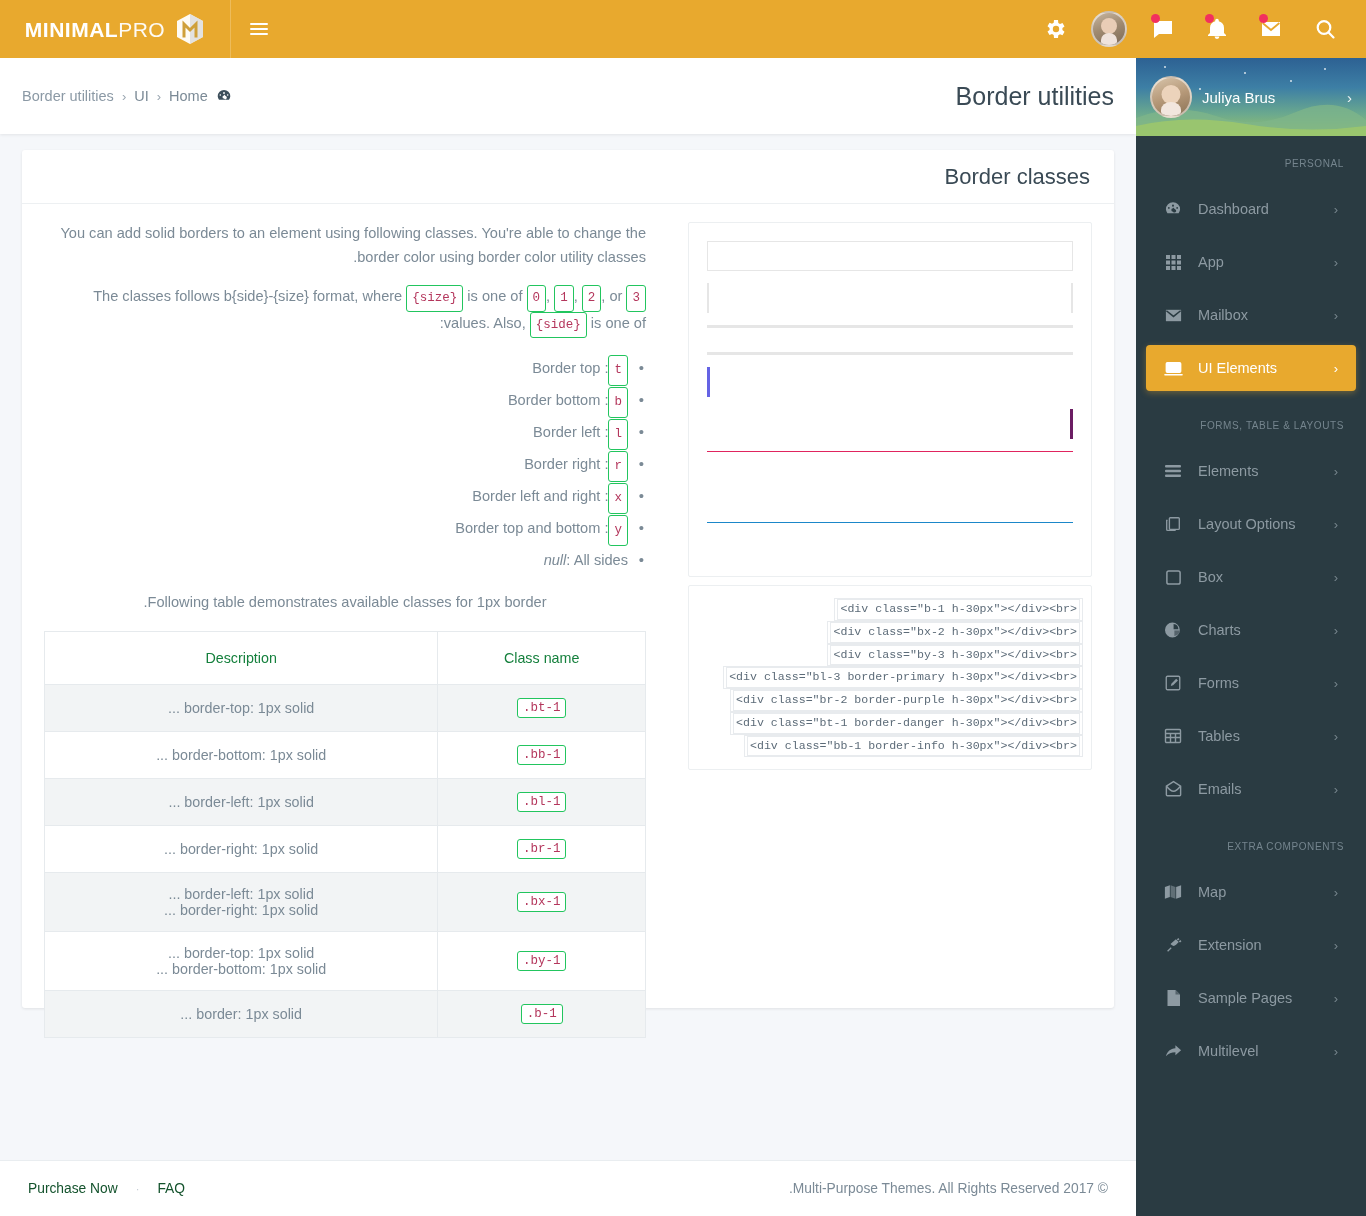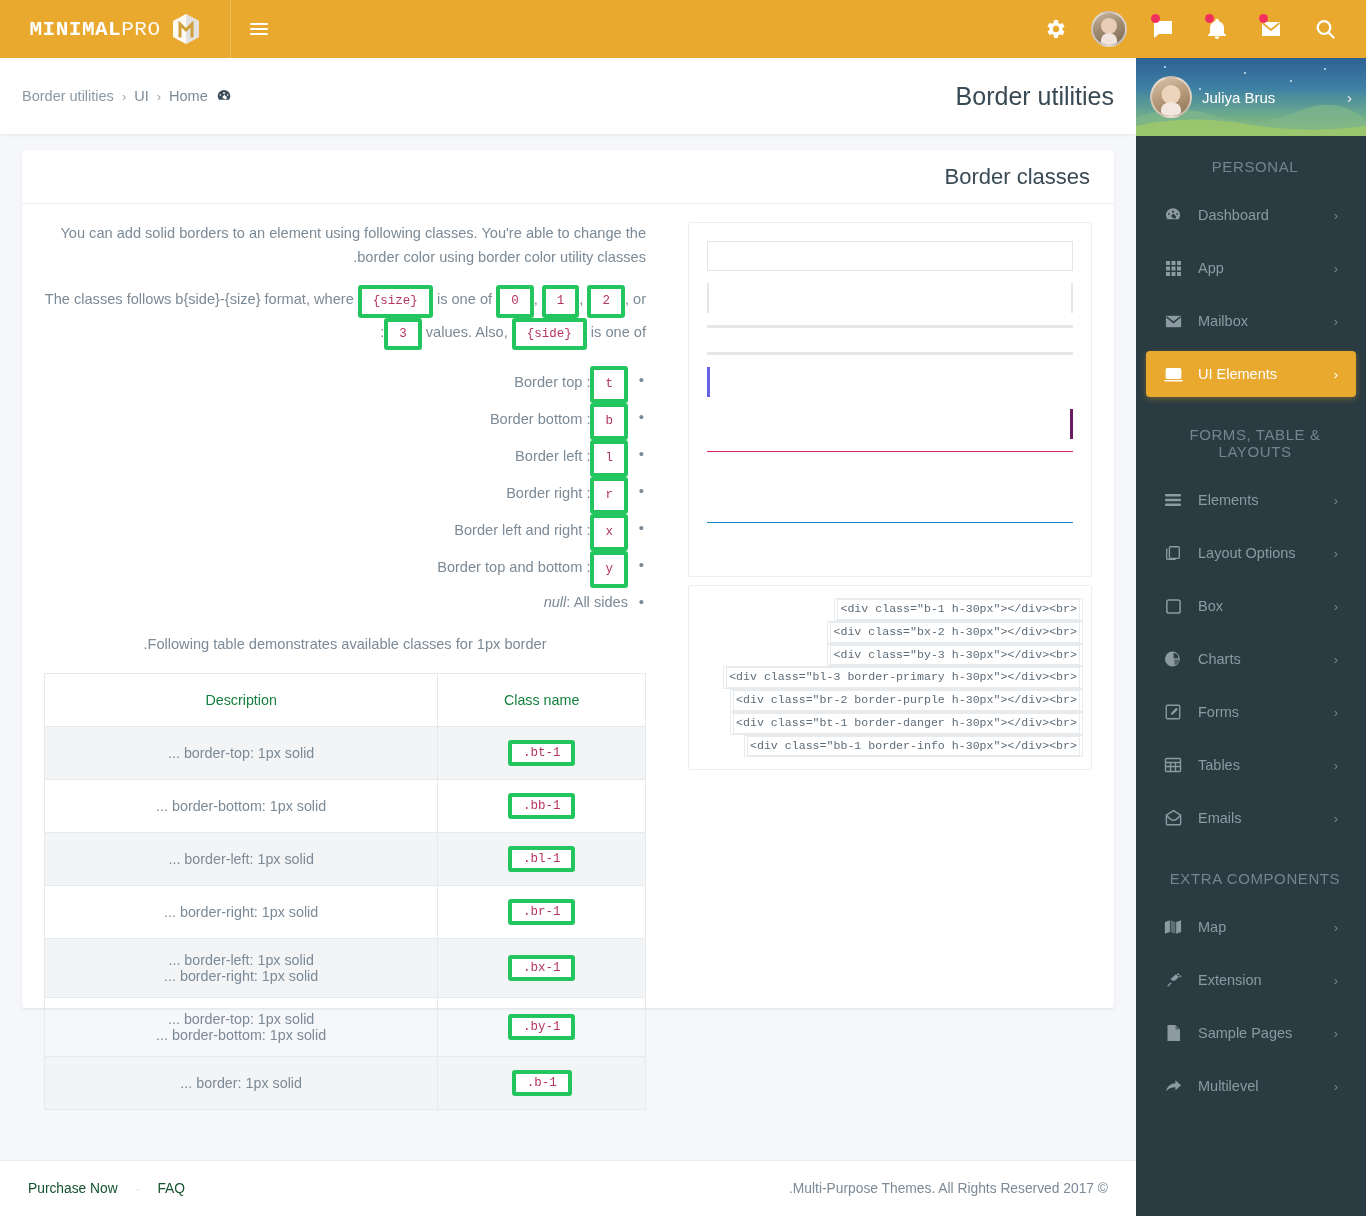--- a/index.html
+++ b/index.html
@@ -10,21 +10,20 @@
     overflow: hidden;
   }
   body { position: relative; }
 
   
   #topbar {
     position: absolute; top: 0; left: 0; width: 1366px; height: 58px;
     background: #e8a92e;
     display: flex; flex-direction: row-reverse; align-items: center;
     z-index: 40;
-    font-family: Liberation Mono, monospace;
   }
   #brand {
     width: 230px; height: 58px; flex: 0 0 230px;
     display: flex; align-items: center; justify-content: center; gap: 10px;
     direction: ltr;
   }
   #brand .bt {
     color: #fff; font-size: 21px; letter-spacing: .5px; line-height: 1;
   }
   #brand .bt b { font-weight: 700; }
@@ -117,22 +116,22 @@
   .avatar-md::before {
     content:""; position:absolute; left:50%; top:7px; transform:translateX(-50%);
     width:19px; height:19px; border-radius:50%; background:#ecd3bb;
   }
   .avatar-md::after {
     content:""; position:absolute; left:50%; bottom:-2px; transform:translateX(-50%);
     width:20px; height:16px; border-radius:50% 50% 40% 40%; background:#f2e6de;
   }
 
   .nav-section {
-    color: #75858e; font-size: 15px; letter-spacing: .6px;
-    padding: 22px 22px 10px 30px; text-align: center;
+    color: #75858e; font-size: 10px; letter-spacing: .6px;
+    padding: 22px 22px 10px 30px; text-align: right;
   }
   .nav-item {
     display: flex; flex-direction: row-reverse; align-items: center;
     height: 46px; padding: 0 18px 0 14px; margin: 7px 10px;
     color: #8d9aa2; font-size: 14.5px; border-radius: 4px; cursor: pointer;
   }
   .nav-item .ico { width: 26px; display:flex; align-items:center; justify-content:center; flex:0 0 26px;}
   .nav-item .lbl { flex: 1; text-align: left; padding-left: 12px; }
   .nav-item .arr { font-size: 13px; color:#76848c; }
   .nav-item.active {
@@ -159,22 +158,22 @@
   #card-body { display: flex; flex-direction: row-reverse; padding: 18px 22px; gap: 42px;}
 
   
   #col-text { width: 610px; text-align: right; direction: rtl; }
   #col-text p {
     font-size: 14.6px; line-height: 1.62; color: #7b8a96; margin-bottom: 16px;
   }
   #col-text p.center { text-align: center; }
   code.cd {
     font-family: "Liberation Mono", monospace; font-size: 12.5px;
-    color: #b4365c; background: #fff; border: 4px solid #22c55e;
-    border-radius: 3px; padding: 2px 11px; direction: ltr; display: inline-block;
+    color: #b4365c; background: #fff; border: 1px solid #22c55e;
+    border-radius: 3px; padding: 2px 5px; direction: ltr; display: inline-block;
   }
   ul.sides { list-style: none; margin: 0 0 16px 0; padding: 0;}
   ul.sides li {
     font-size: 14.6px; color: #7b8a96; line-height: 2.0;
     text-align: right; padding-right: 18px; position: relative;
   }
   ul.sides li::before {
     content:"•"; position:absolute; right: 2px; top:-1px; color:#7b8a96; font-size: 15px;
   }
   ul.sides li i { font-style: italic; }

